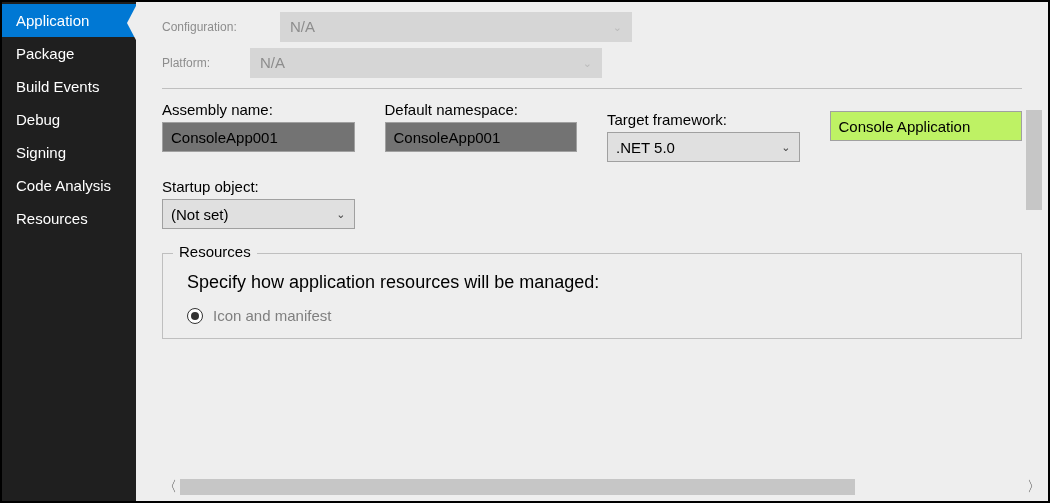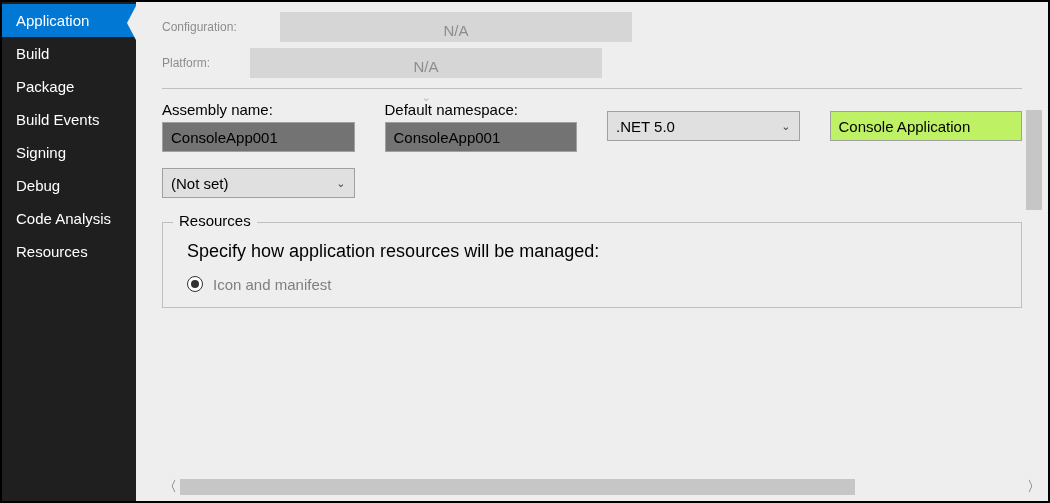--- a/index.html
+++ b/index.html
@@ -59,26 +59,25 @@
   .toprow-label {
     color: #8d8d8d;
     width: 118px;
     font-size: 12px;
   }
   .disabled-select {
     background: #d6d6d6;
     color: #8d8d8d;
     height: 30px;
     line-height: 30px;
-    padding: 4px 10px;
+    padding: 12px 10px;
     width: 352px;
     display: flex;
     align-items: center;
     justify-content: space-between;
-    flex-direction: column;
   }
   .disabled-select .chev {
     color: #bbb;
     font-size: 11px;
   }
   .divider {
     border: none;
     border-top: 1px solid #bfbfbf;
     margin: 10px 0 12px 0;
   }
@@ -131,21 +130,21 @@
     font-size: 15px;
     color: #000;
   }
   .fieldset-desc {
     margin: 8px 0 14px 10px;
     font-size: 18px;
     color: #000;
   }
   .radio-row {
     display: flex;
-    align-items: flex-start;
+    align-items: center;
     margin-left: 10px;
     color: #7f7f7f;
   }
   .radio {
     width: 16px; height: 16px;
     border: 1.5px solid #333;
     border-radius: 50%;
     margin-right: 10px;
     display: inline-flex;
     align-items: center;
@@ -196,25 +195,24 @@
     position: absolute; left: 0; top: 0; height: 16px; width: 80%;
     background: #c6c6c6;
   }
 </style>
 </head>
 <body>
 
 <div class="container">
   <div class="sidebar">
     <div class="sidebar-item selected"><span>Application</span></div>
-    <div class="sidebar-item"><span>Build</span></div>
     <div class="sidebar-item"><span>Package</span></div>
     <div class="sidebar-item"><span>Build Events</span></div>
+    <div class="sidebar-item"><span>Debug</span></div>
     <div class="sidebar-item"><span>Signing</span></div>
-    <div class="sidebar-item"><span>Debug</span></div>
     <div class="sidebar-item"><span>Code Analysis</span></div>
     <div class="sidebar-item"><span>Resources</span></div>
   </div>
 
   <div class="main">
     <div class="main-inner">
       <div class="toprow">
         <span class="toprow-label">Configuration:</span>
         <div class="disabled-select">
           <span>N/A</span>
@@ -235,32 +233,34 @@
         <div>
           <div class="label">Assembly name:</div>
           <input class="textbox" value="ConsoleApp001" style="">
         </div>
         <div>
           <div class="label">Default namespace:</div>
           <input class="textbox" value="ConsoleApp001" style="">
         </div>
 
         <div style="margin-top:10px">
+          <div class="label">Target framework:</div>
           <div class="combo">
             <span>.NET 5.0</span>
             <span class="chev">⌄</span>
           </div>
         </div>
         <div style="margin-top:10px">
           <div class="combo readonly">
             <span>Console Application</span>
           </div>
         </div>
 
         <div style="margin-top:10px">
+          <div class="label">Startup object:</div>
           <div class="combo">
             <span>(Not set)</span>
             <span class="chev">⌄</span>
           </div>
         </div>
         <div></div>
       </div>
 
       <div class="fieldset">
         <div class="fieldset-legend">Resources</div>

